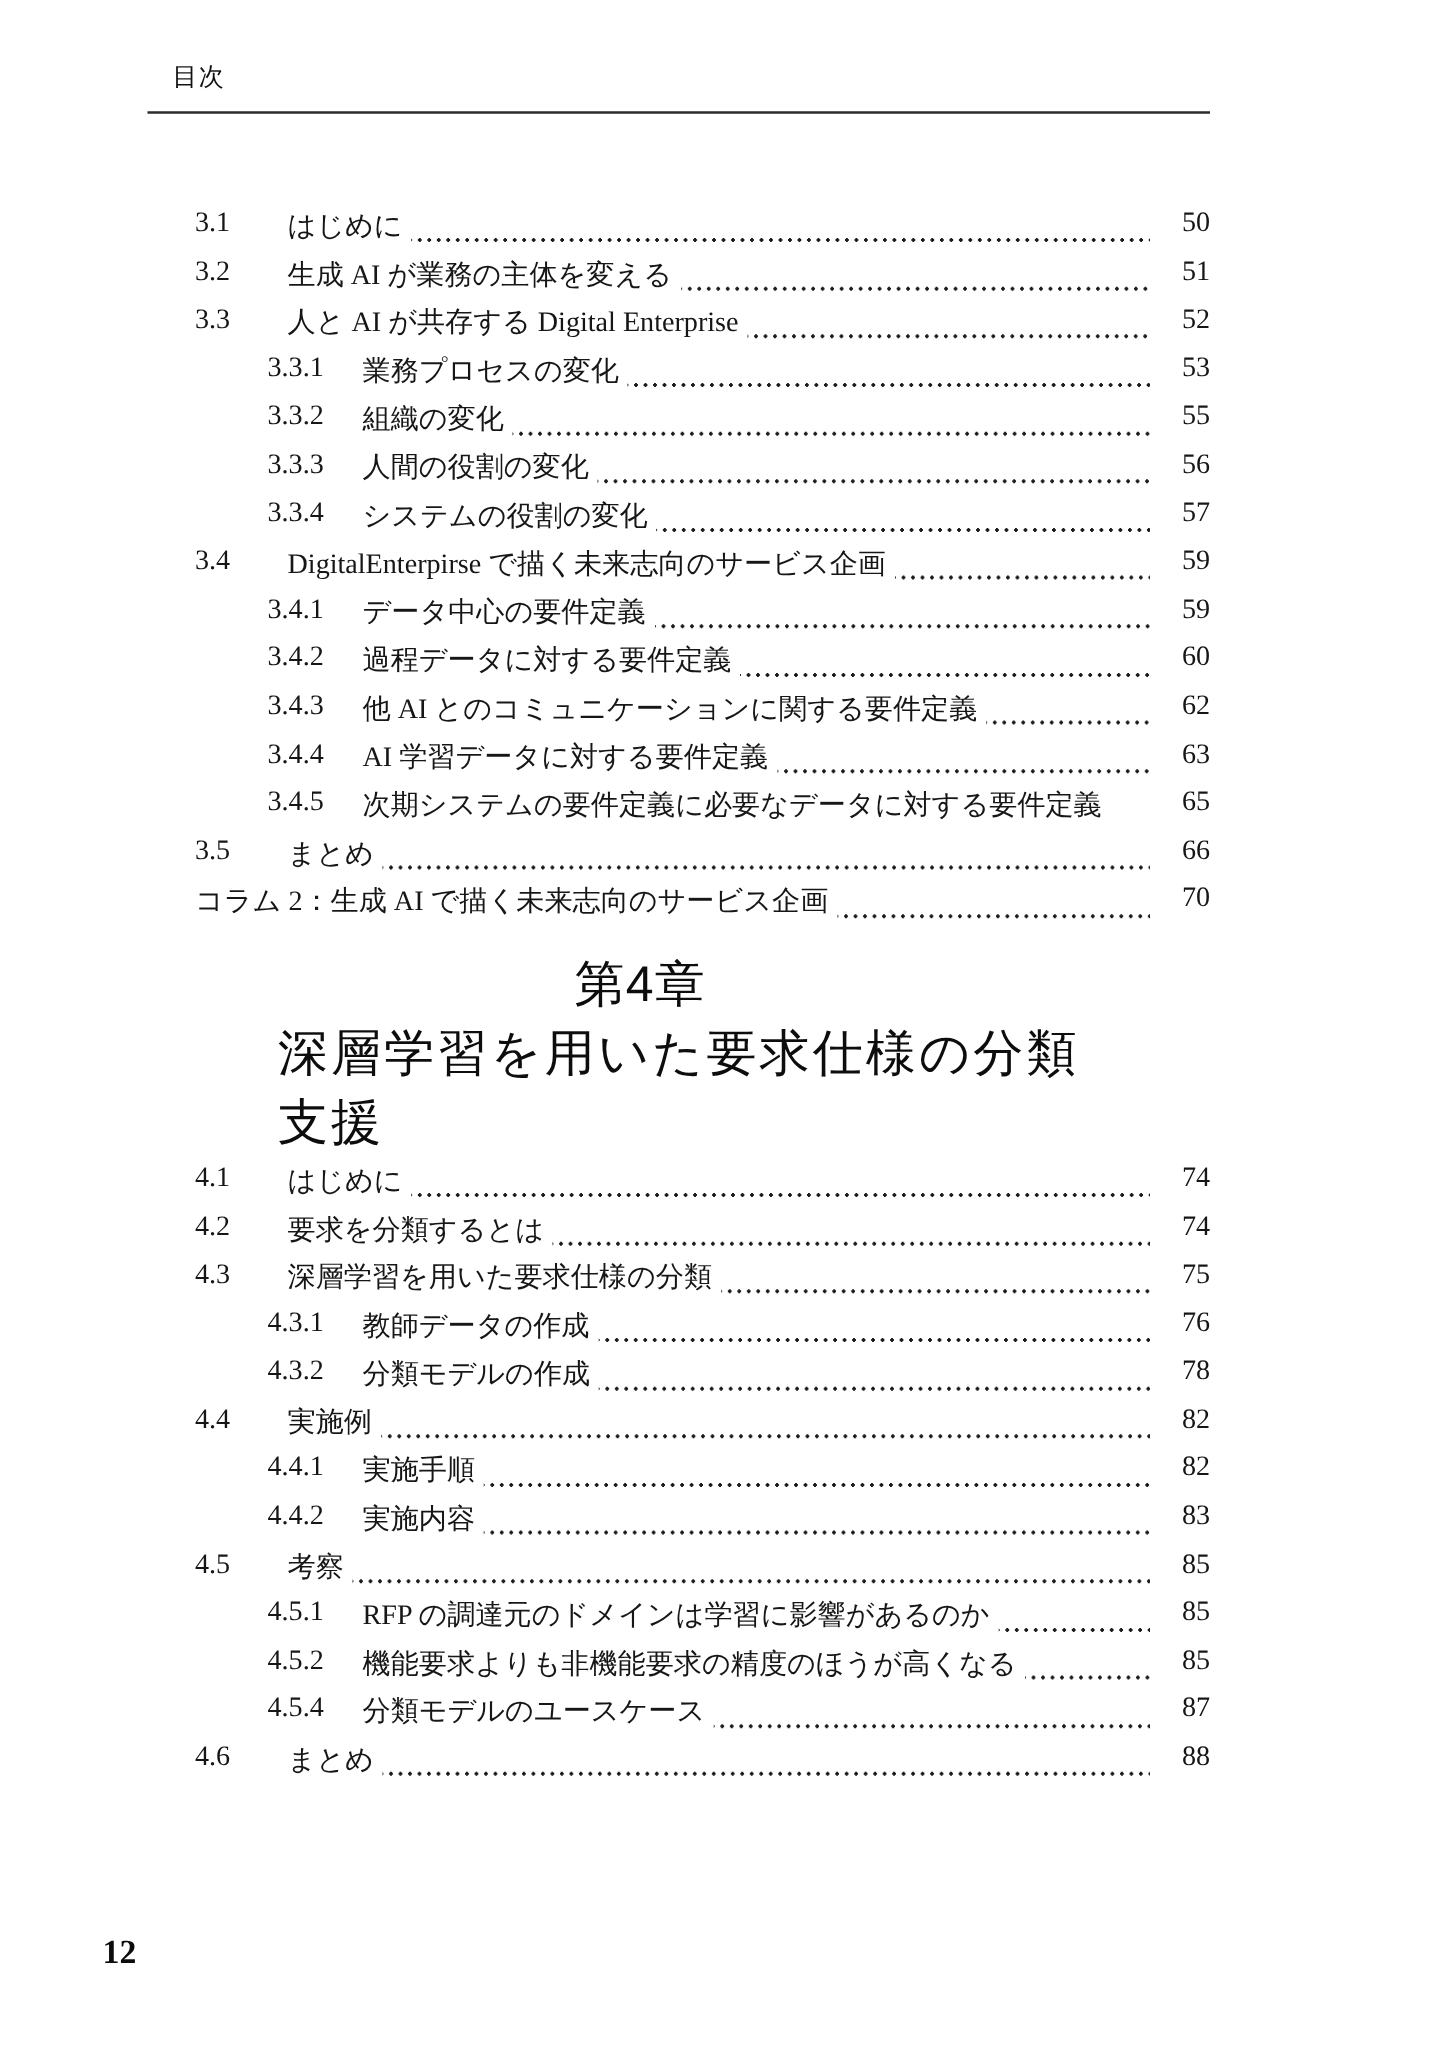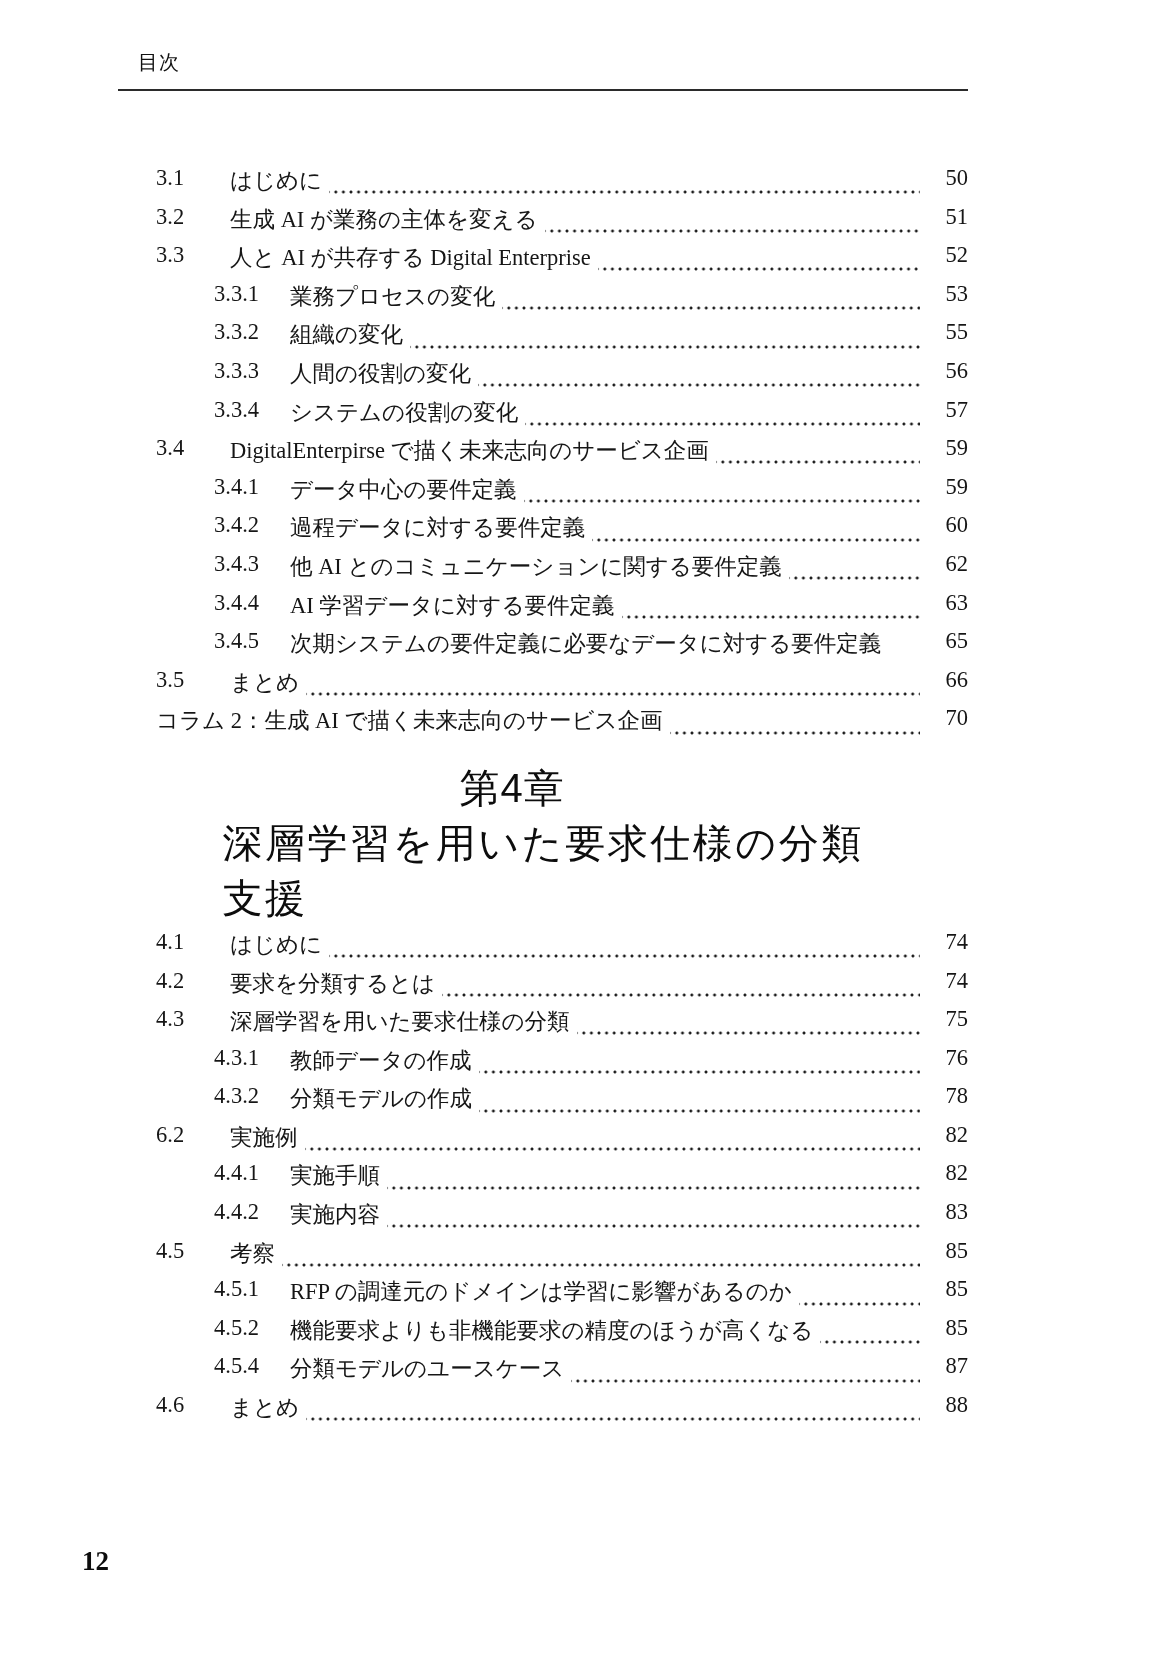--- a/index.html
+++ b/index.html
@@ -231,21 +231,21 @@
         <span class="leader"></span>
         <span class="pg">76</span>
       </div>
       <div class="toc-row lvl2">
         <span class="num">4.3.2</span>
         <span class="title">分類モデルの作成</span>
         <span class="leader"></span>
         <span class="pg">78</span>
       </div>
       <div class="toc-row lvl1">
-        <span class="num">6.2</span>
+        <span class="num">4.4</span>
         <span class="title">実施例</span>
         <span class="leader"></span>
         <span class="pg">82</span>
       </div>
       <div class="toc-row lvl2">
         <span class="num">4.4.1</span>
         <span class="title">実施手順</span>
         <span class="leader"></span>
         <span class="pg">82</span>
       </div>

